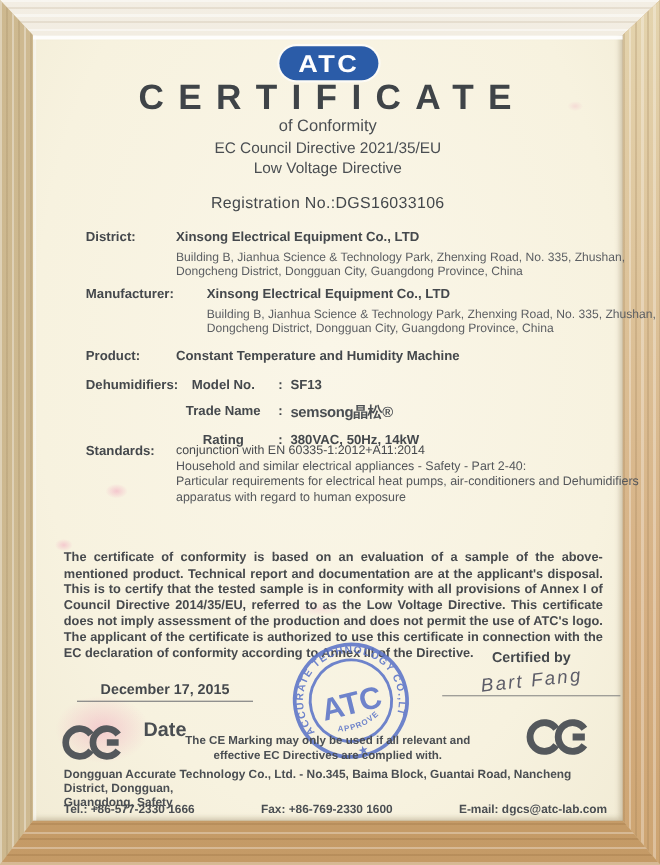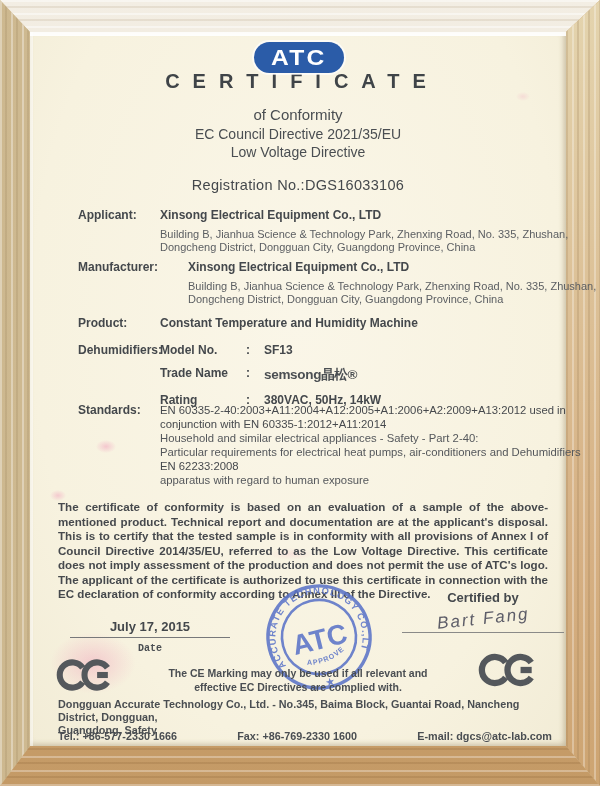--- a/index.html
+++ b/index.html
@@ -46,34 +46,34 @@
   .ctr { left:0; width:536px; text-align:center; }
   .b { font-weight:normal; }
 
   
   .logo-pill {
     left:224px; top:10px; width:90px; height:31px; background:#2b5ca8; border-radius:16px;
     display:flex; align-items:center; justify-content:center; z-index:3;
     box-shadow:0 0 0 2px rgba(255,255,255,.65);
   }
   .logo-pill span { color:#fff; font-weight:bold; font-size:22px; letter-spacing:2px; transform:scaleX(1.12); }
-  .cert-title { top:38px; font-size:20px; font-weight:bold; letter-spacing:13px; padding-left:8px; color:#3f4448; z-index:1; }
+  .cert-title { top:38px; font-size:32px; font-weight:bold; letter-spacing:13px; padding-left:8px; color:#3f4448; z-index:1; }
   .of-conf { top:74px; font-size:15px; color:#4a4e52; }
   .dir1 { top:94px; font-size:14px; color:#4a4e52; }
   .dir2 { top:112px; font-size:14px; color:#4a4e52; }
   .regno { top:145px; font-size:14.5px; color:#44484c; letter-spacing:.3px; }
 
   
   .frow { left:48px; width:470px; display:flex; align-items:flex-start; }
   .flabel { width:82px; flex-shrink:0; font-weight:bold; font-size:12px; color:#44484c; }
   .fcontent { flex:1; }
   .coname { font-weight:bold; font-size:12px; color:#44484c; }
   .addr { font-size:11px; line-height:13px; color:#5b5e62; margin-top:6px; }
   .addr div { white-space:nowrap; }
-  .id-row { display:flex; font-size:12px; margin-bottom:9px; color:#44484c; }
+  .id-row { display:flex; font-size:12px; margin-bottom:9px; color:#44484c;text-align:center; }
   .id-name { width:86px; font-weight:bold; }
   .id-sep { width:18px; font-weight:bold; }
   .id-val { font-weight:bold; }
   .brandname { font-size:13.5px; letter-spacing:-.3px; font-weight:bold; color:#4b4f53; }
   .std-line { font-size:11.3px; line-height:14px; color:#54575b; white-space:nowrap; }
   .std-line.b { color:#46494d; }
 
   
   .mainpara {
     left:28px; top:468px; width:490px; font-size:11.6px; font-weight:bold; line-height:14.5px;
@@ -81,21 +81,21 @@
   }
 
   
   .stamp { left:233px; top:549px; width:112px; height:112px; transform:rotate(-14deg); opacity:.88; }
   .certify { left:372px; top:558px; width:162px; text-align:center; }
   .certify .cb { font-size:13px; font-weight:bold; color:#44484c; }
   .signature { display:inline-block; margin-top:4px; font-style:italic; font-size:17px; color:#5d5d68; transform:rotate(-6deg); letter-spacing:2px; }
   .sig-line { border-bottom:1.3px solid #8a8a88; margin-top:3px; }
   .dateblock { left:40px; top:587px; width:160px; text-align:center; }
   .date-val { font-size:13px; font-weight:bold; color:#44484c; border-bottom:1.5px solid #77787a; padding-bottom:3px; }
-  .date-lbl { margin-top:5px; font-size:10px; font-weight:bold; color:#4a4e52;font-family:Liberation Mono, monospace; }
+  .date-lbl { margin-top:15px; font-size:18px; font-weight:bold; color:#4a4e52; }
   .ce-left { left:26px; top:623px; }
   .ce-right { left:448px; top:617px; }
   .ce-note { left:108px; top:634px; width:320px; text-align:center; font-size:10.5px; font-weight:bold; line-height:14px; color:#4a4e52; }
   .footer-addr { left:28px; top:666px; width:494px; font-size:10.8px; font-weight:bold; line-height:13px; color:#4a4e52; }
   .contact { left:28px; top:698px; width:494px; display:flex; justify-content:space-between; font-size:10.8px; font-weight:bold; color:#4a4e52; }
 
   
   .stain { border-radius:50%; pointer-events:none; }
   .stain1 { left:20px; top:600px; width:86px; height:62px; background:radial-gradient(ellipse, rgba(238,118,170,.30), rgba(238,118,170,0) 70%); }
   .stain2 { left:66px; top:408px; width:20px; height:13px; background:radial-gradient(ellipse, rgba(238,118,170,.35), rgba(238,118,170,0) 72%); }
@@ -122,21 +122,21 @@
   <div class="abs logo-pill">
     <span>ATC</span>
   </div>
   <div class="abs ctr cert-title">CERTIFICATE</div>
   <div class="abs ctr of-conf b">of Conformity</div>
   <div class="abs ctr dir1 b">EC Council Directive 2021/35/EU</div>
   <div class="abs ctr dir2 b">Low Voltage Directive</div>
   <div class="abs ctr regno b">Registration No.:DGS16033106</div>
 
   <div class="abs frow" style="top:176px;">
-    <div class="flabel">Applicant:</div>
+    <div class="flabel">District:</div>
     <div class="fcontent">
       <div class="coname">Xinsong Electrical Equipment Co., LTD</div>
       <div class="addr">
         <div>Building B, Jianhua Science &amp; Technology Park, Zhenxing Road, No. 335, Zhushan,</div>
         <div>Dongcheng District, Dongguan City, Guangdong Province, China</div>
       </div>
     </div>
   </div>
 
   <div class="abs frow" style="top:228px;gap:28px;">
@@ -172,25 +172,23 @@
         <span class="id-name">Rating</span>
         <span class="id-sep">:</span>
         <span class="id-val">380VAC, 50Hz, 14kW</span>
       </div>
     </div>
   </div>
 
   <div class="abs frow" style="top:371px;">
     <div class="flabel">Standards:</div>
     <div class="fcontent">
-      <div class="std-line b">EN 60335-2-40:2003+A11:2004+A12:2005+A1:2006+A2:2009+A13:2012 used in</div>
       <div class="std-line b">conjunction with EN 60335-1:2012+A11:2014</div>
       <div class="std-line">Household and similar electrical appliances - Safety - Part 2-40:</div>
       <div class="std-line">Particular requirements for electrical heat pumps, air-conditioners and Dehumidifiers</div>
-      <div class="std-line b">EN 62233:2008</div>
       <div class="std-line">apparatus with regard to human exposure</div>
     </div>
   </div>
 
   <div class="abs mainpara">The certificate of conformity is based on an evaluation of a sample of the above-mentioned product. Technical report and documentation are at the applicant's disposal. This is to certify that the tested sample is in conformity with all provisions of Annex I of Council Directive 2014/35/EU, referred to as the Low Voltage Directive. This certificate does not imply assessment of the production and does not permit the use of ATC's logo. The applicant of the certificate is authorized to use this certificate in connection with the EC declaration of conformity according to Annex III of the Directive.</div>
 
   <svg class="abs stamp" viewBox="0 0 112 112">
     <circle cx="56" cy="56" r="51" fill="none" stroke="#5b74c8" stroke-width="3.4"></circle>
     <circle cx="56" cy="56" r="37" fill="none" stroke="#5b74c8" stroke-width="2.6"></circle>
     <defs>
@@ -207,21 +205,21 @@
     <text x="56" y="106" text-anchor="middle" font-size="11" fill="#5b74c8">★</text>
   </svg>
 
   <div class="abs certify">
     <div class="cb">Certified by</div>
     <span class="signature">Bart Fang</span>
     <div class="sig-line"></div>
   </div>
 
   <div class="abs dateblock">
-    <div class="date-val">July 17, 2015</div>
+    <div class="date-val">December 17, 2015</div>
     <div class="date-lbl">Date</div>
   </div>
 
   <svg class="abs ce-left" width="57" height="40" viewBox="0 0 122 72">
     <g fill="none" stroke="#54585c" stroke-width="13">
       <path d="M57.1 20.5 A27 27 0 1 0 57.1 51.5"></path>
       <path d="M110.1 20.5 A27 27 0 1 0 110.1 51.5"></path>
       <path d="M88 36 H 111"></path>
     </g>
   </svg>

